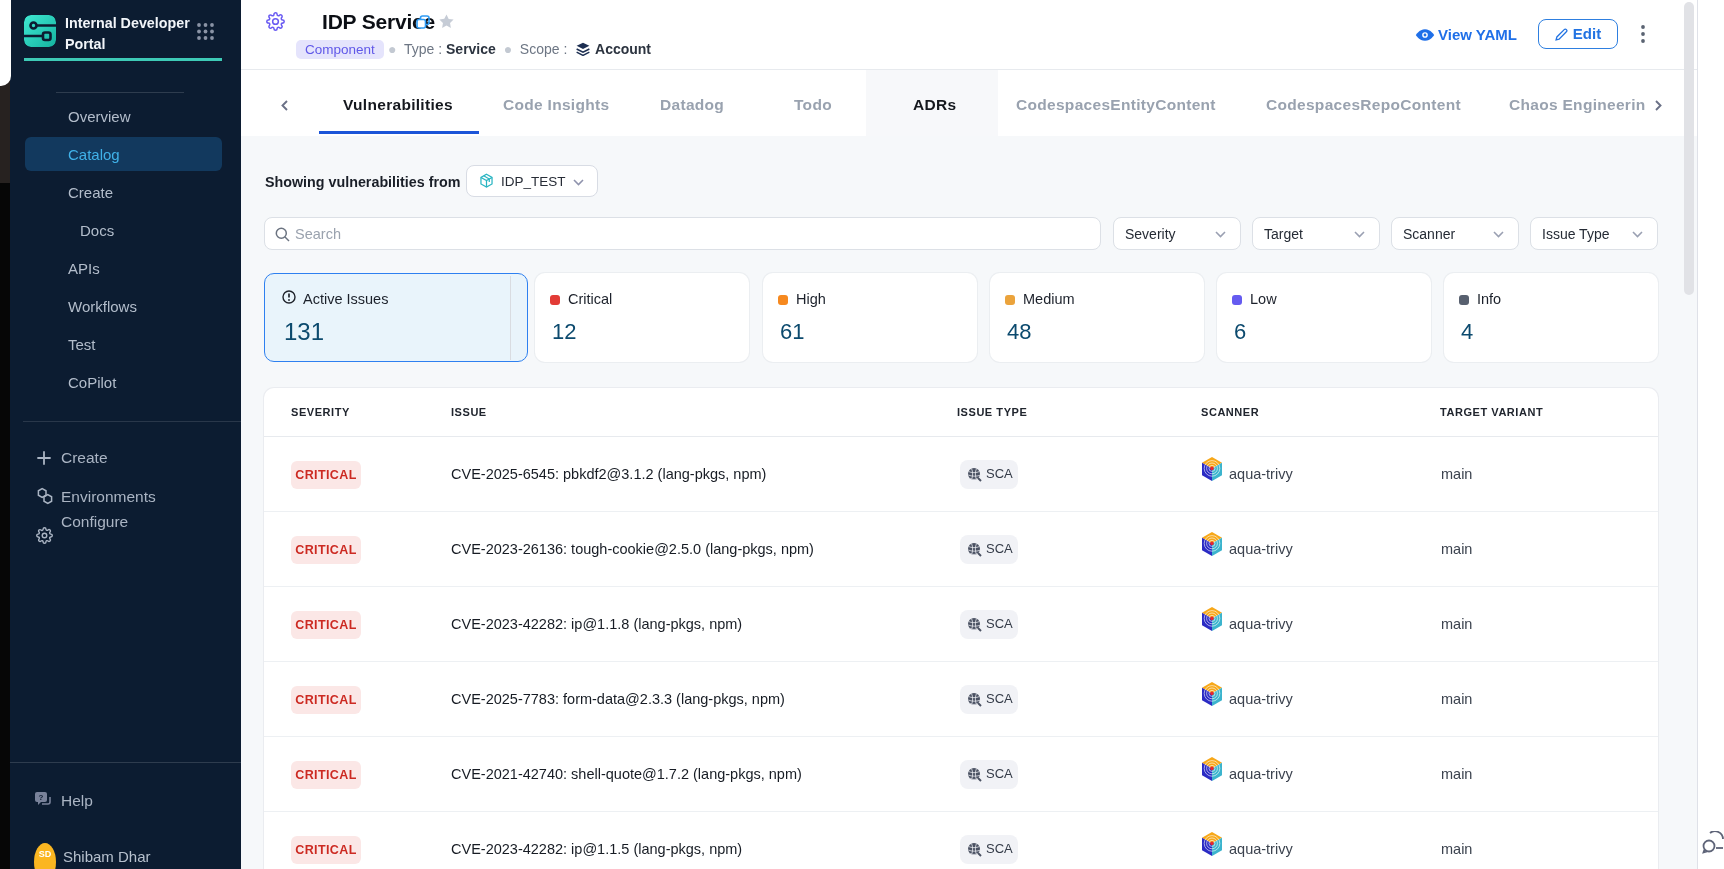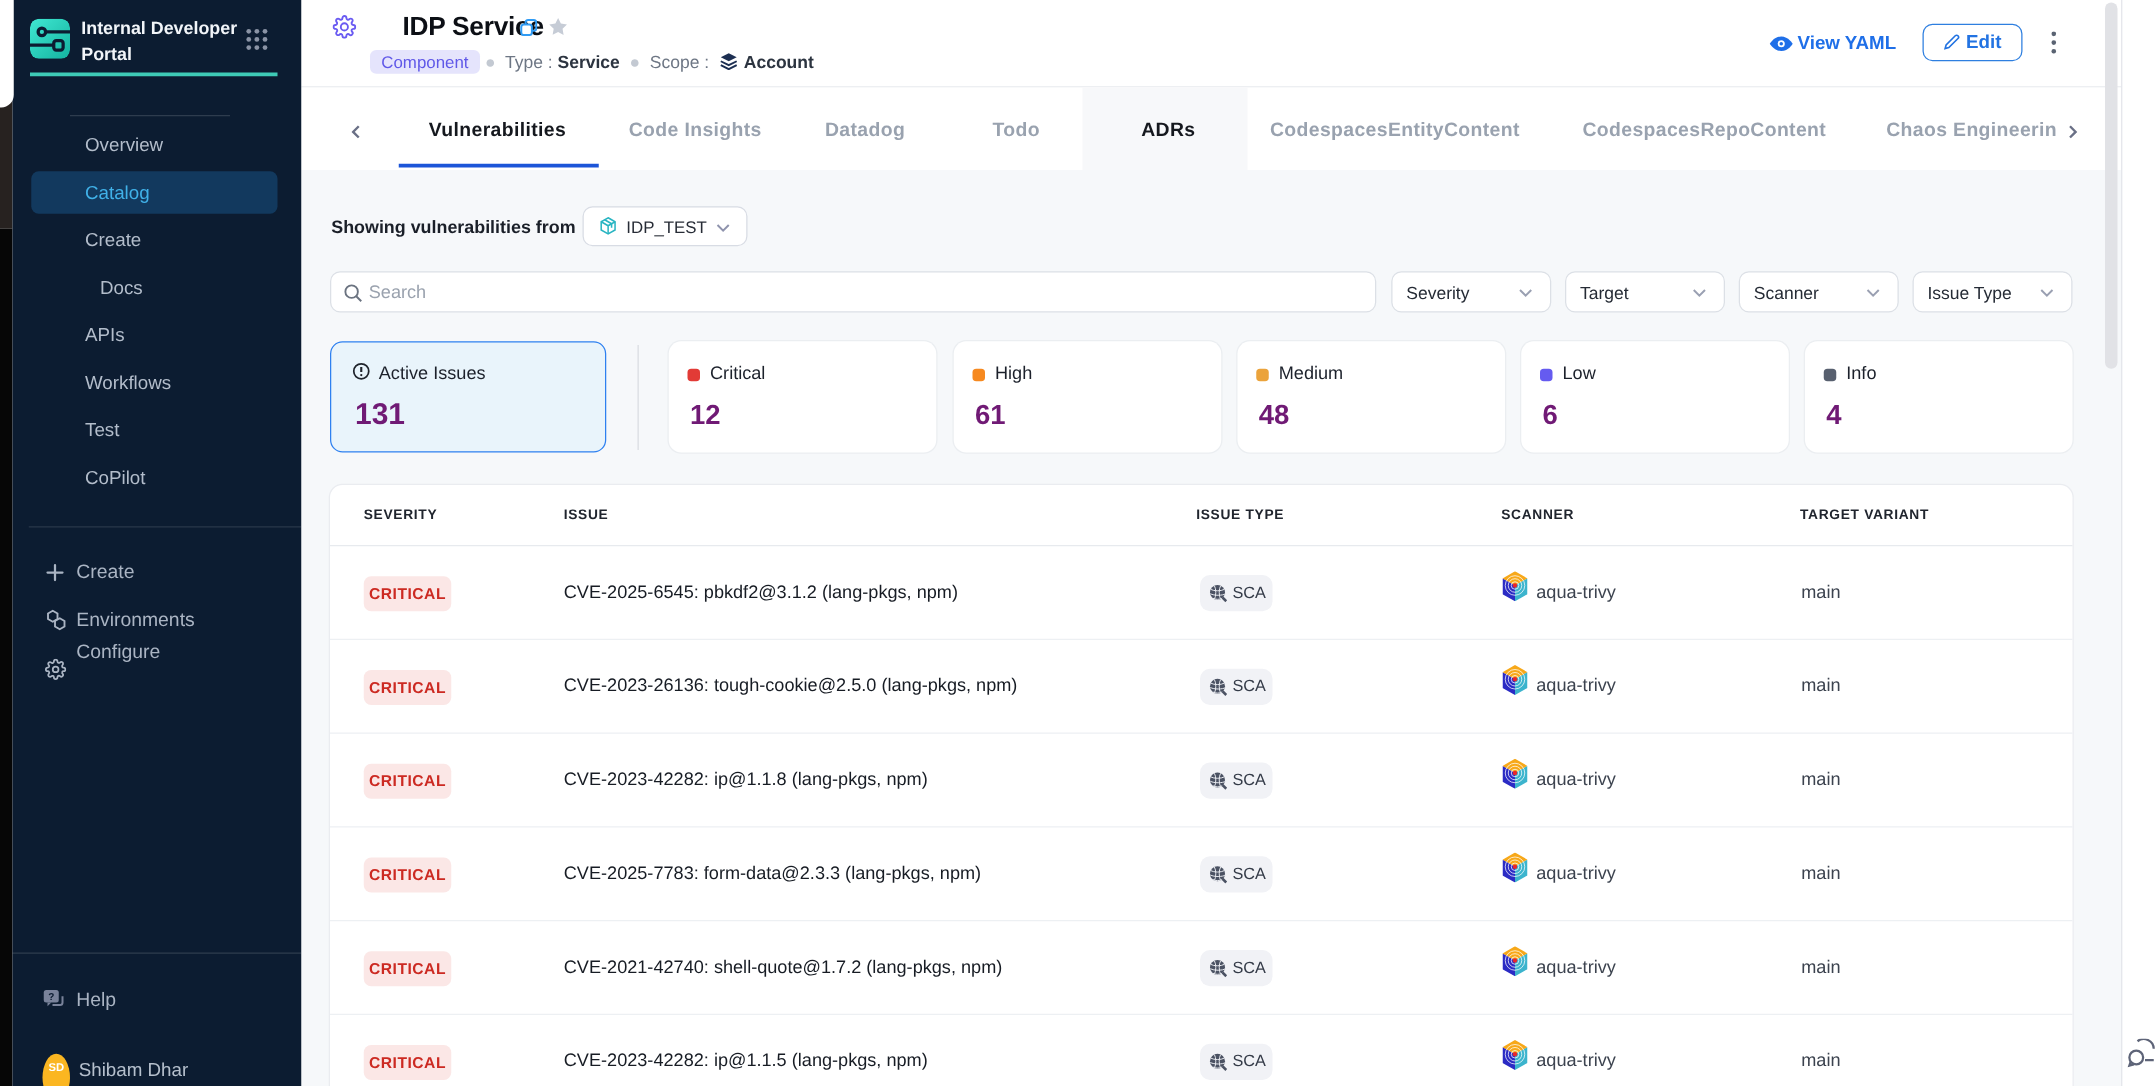--- a/index.html
+++ b/index.html
@@ -51,26 +51,26 @@
 
 .showing { position:absolute; left:24px; top:38px; font-size:14.3px; font-weight:700; color:#1a1f28; }
 .envsel { position:absolute; left:225px; top:29px; width:132px; height:32px; background:#fff; border:1px solid #d8dce4; border-radius:8px; }
 .envsel .cube { position:absolute; left:12px; top:7px; }
 .envsel .lbl { position:absolute; left:34px; top:8px; font-size:13.5px; font-weight:500; color:#272c36; }
 .searchbar { position:absolute; left:23px; top:81px; width:837px; height:33px; background:#fff; border:1px solid #dce0e6; border-radius:8px; }
 .searchbar .ph { position:absolute; left:30px; top:8px; font-size:14.5px; color:#9aa2ae; }
 .filter { position:absolute; top:81px; height:33px; background:#fff; border:1px solid #dce0e6; border-radius:8px; }
 .filter .lbl { position:absolute; left:11px; top:8px; font-size:14px; font-weight:500; color:#252b35; }
 
-.card0 { position:absolute; left:23px; top:137px; width:221px; height:89px; background:#e9f4fb; border:1.5px solid #2e80f0; border-radius:10px; }
+.card0 { position:absolute; left:23px; top:137px; width:264px; height:89px; background:#e9f4fb; border:1.5px solid #2e80f0; border-radius:10px; }
 .vdiv { position:absolute; left:269px; top:140px; width:1px; height:84px; background:#d9dce1; }
 .card { position:absolute; top:137px; width:214px; height:89px; background:#fff; border-radius:10px; box-shadow:0 0 0 1px rgba(226,229,234,.55); }
 .cdot { position:absolute; left:15px; top:22px; width:10px; height:10px; border-radius:3px; }
 .clbl { position:absolute; left:33px; top:18px; font-size:14.5px; color:#1c212b; }
-.cval { position:absolute; left:17px; top:46px; font-size:22px; font-weight:700; color:#701a75; }
+.cval { position:absolute; left:17px; top:46px; font-size:22px; font-weight:400; color:#0c4a6e; }
 
 #table { position:absolute; left:23px; top:252px; width:1394px; height:481px; background:#fff; border-radius:10px 10px 0 0; box-shadow:0 0 0 1px rgba(226,229,234,.6); }
 .th { position:absolute; top:18px; font-size:11px; font-weight:700; color:#20252e; letter-spacing:.55px; }
 .thdiv { position:absolute; left:0; top:48px; width:1394px; height:1px; background:#e7eaee; }
 .row { position:absolute; left:0; width:1394px; height:75px; }
 .rowdiv { position:absolute; left:0; bottom:0; width:1394px; height:1px; background:#edf0f3; }
 .sev { position:absolute; left:27px; top:24px; width:70px; height:28px; background:#fbe7e6; border-radius:6px; color:#cc2a22; font-size:12.5px; font-weight:700; text-align:center; line-height:28px; letter-spacing:.4px; }
 .cve { position:absolute; left:187px; top:29px; font-size:14.5px; color:#171c24; }
 .scachip { position:absolute; left:696px; top:23px; width:58px; height:29px; background:#f1f2f6; border-radius:8px; }
 .scachip span { position:absolute; left:26px; top:6px; font-size:13px; font-weight:500; color:#343b48; }

